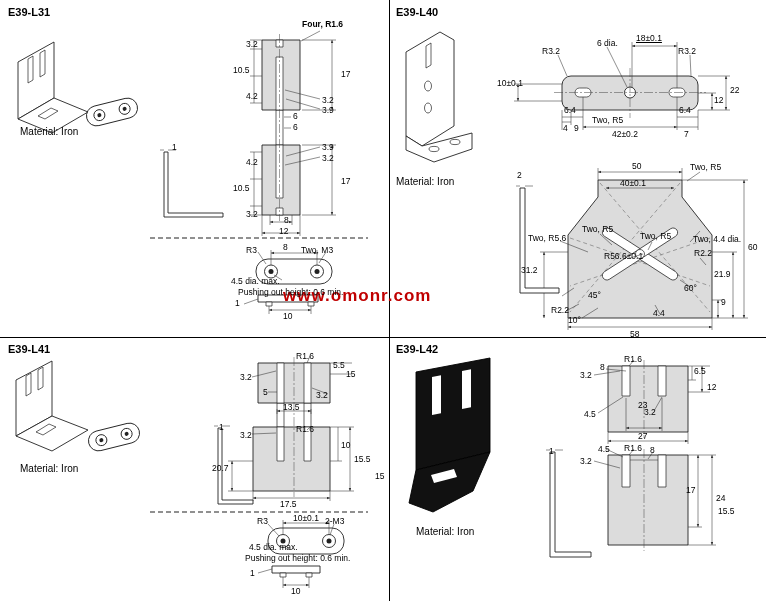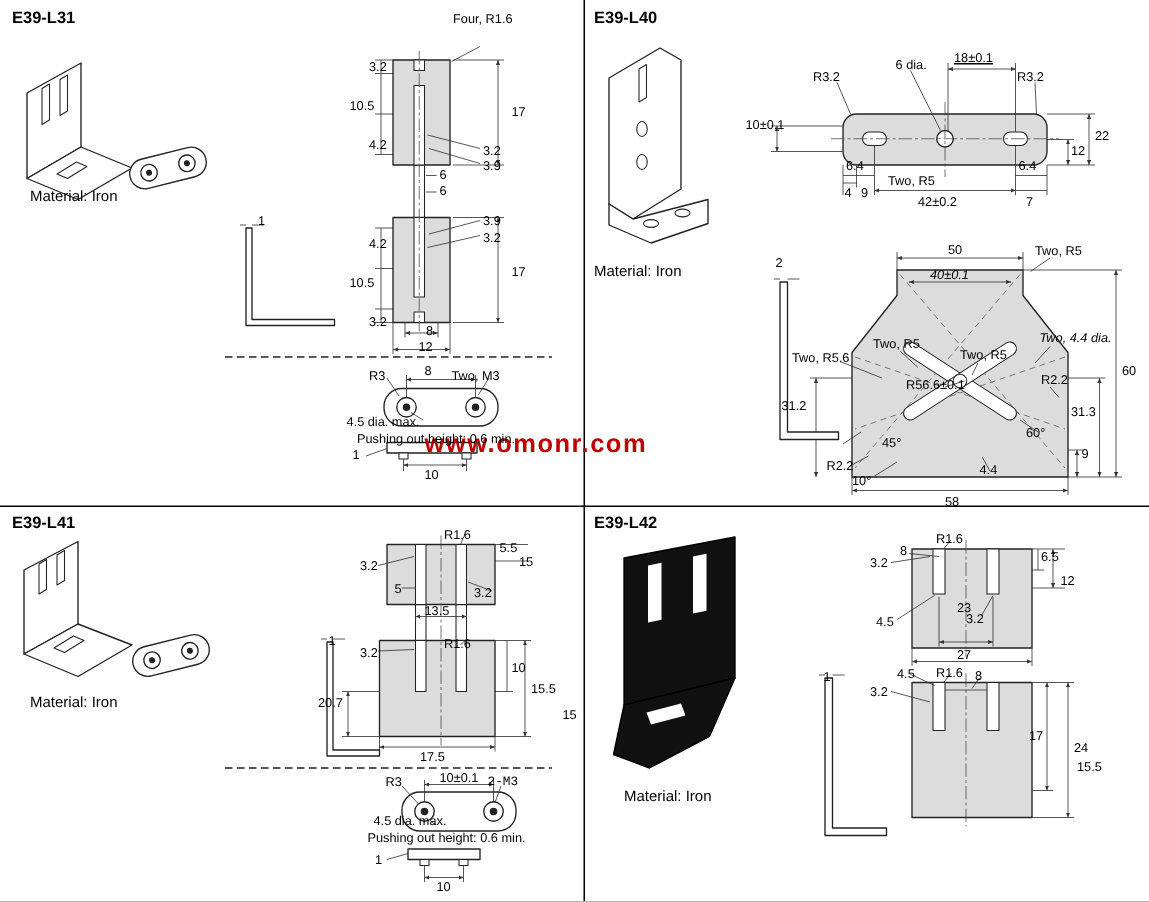--- a/index.html
+++ b/index.html
@@ -271,21 +271,21 @@
   <div class="panel-title" style="left:396px;top:343px">E39-L42</div>
 
   <div class="material" style="left:20px;top:126px">Material: Iron</div>
   <div class="material" style="left:396px;top:176px">Material: Iron</div>
   <div class="material" style="left:20px;top:463px">Material: Iron</div>
   <div class="material" style="left:416px;top:526px">Material: Iron</div>
 
   <div class="watermark">www.omonr.com</div>
 
   <div id="dim-labels">
-      <span class="dim" style="left: 302px; top: 8px;">Four, R1.6</span>
+      <span class="dim" style="left: 302px; top: 20px; font-weight: bold;">Four, R1.6</span>
       <span class="dim" style="left: 246px; top: 40px;">3.2</span>
       <span class="dim" style="left: 233px; top: 66px;">10.5</span>
       <span class="dim" style="left: 246px; top: 92px;">4.2</span>
       <span class="dim" style="left: 341px; top: 70px;">17</span>
       <span class="dim" style="left: 322px; top: 96px;">3.2</span>
       <span class="dim" style="left: 322px; top: 106px;">3.9</span>
       <span class="dim" style="left: 293px; top: 112px;">6</span>
       <span class="dim" style="left: 293px; top: 123px;">6</span>
       <span class="dim" style="left: 322px; top: 143px;">3.9</span>
       <span class="dim" style="left: 322px; top: 154px;">3.2</span>
@@ -312,30 +312,30 @@
       <span class="dim" style="left: 497px; top: 79px;">10±0.1</span>
       <span class="dim" style="left: 564px; top: 106px;">6.4</span>
       <span class="dim" style="left: 563px; top: 124px;">4</span>
       <span class="dim" style="left: 574px; top: 124px;">9</span>
       <span class="dim" style="left: 679px; top: 106px;">6.4</span>
       <span class="dim" style="left: 592px; top: 116px;">Two, R5</span>
       <span class="dim" style="left: 612px; top: 130px;">42±0.2</span>
       <span class="dim" style="left: 684px; top: 130px;">7</span>
       <span class="dim" style="left: 517px; top: 171px;">2</span>
       <span class="dim" style="left: 632px; top: 162px;">50</span>
-      <span class="dim" style="left: 620px; top: 179px; font-style: italic;">40±0.1</span>
+      <span class="dim" style="left: 620px; top: 179px;">40±0.1</span>
       <span class="dim" style="left: 690px; top: 163px;">Two, R5</span>
-      <span class="dim" style="left: 693px; top: 221px; font-style: italic;">Two, 4.4 dia.</span>
+      <span class="dim" style="left: 693px; top: 235px;">Two, 4.4 dia.</span>
       <span class="dim" style="left: 528px; top: 234px;">Two, R5.6</span>
       <span class="dim" style="left: 582px; top: 225px;">Two, R5</span>
       <span class="dim" style="left: 640px; top: 232px;">Two, R5</span>
       <span class="dim" style="left: 604px; top: 252px;">R56.6±0.1</span>
       <span class="dim" style="left: 694px; top: 249px;">R2.2</span>
       <span class="dim" style="left: 748px; top: 243px;">60</span>
-      <span class="dim" style="left: 714px; top: 270px;">31.3</span>
+      <span class="dim" style="left: 714px; top: 270px;">21.9</span>
       <span class="dim" style="left: 521px; top: 266px;">31.2</span>
       <span class="dim" style="left: 684px; top: 284px;">60°</span>
       <span class="dim" style="left: 721px; top: 298px;">9</span>
       <span class="dim" style="left: 548px; top: 291px; margin-left: 40px;">45°</span>
       <span class="dim" style="left: 551px; top: 306px;">R2.2</span>
       <span class="dim" style="left: 568px; top: 316px;">10°</span>
       <span class="dim" style="left: 653px; top: 309px;">4.4</span>
       <span class="dim" style="left: 630px; top: 330px;">58</span>
       <span class="dim" style="left: 296px; top: 352px;">R1.6</span>
       <span class="dim" style="left: 333px; top: 361px;">5.5</span>
@@ -347,21 +347,21 @@
       <span class="dim" style="left: 240px; top: 431px;">3.2</span>
       <span class="dim" style="left: 296px; top: 425px;">R1.6</span>
       <span class="dim" style="left: 341px; top: 441px;">10</span>
       <span class="dim" style="left: 354px; top: 455px;">15.5</span>
       <span class="dim" style="left: 341px; top: 472px; margin-left: 34px;">15</span>
       <span class="dim" style="left: 212px; top: 464px;">20.7</span>
       <span class="dim" style="left: 280px; top: 500px;">17.5</span>
       <span class="dim" style="left: 219px; top: 423px;">1</span>
       <span class="dim" style="left: 257px; top: 517px;">R3</span>
       <span class="dim" style="left: 293px; top: 514px;">10±0.1</span>
-      <span class="dim" style="left: 325px; top: 517px; font-family: Liberation Mono, monospace;">2-M3</span>
+      <span class="dim" style="left: 325px; top: 517px;">2-M3</span>
       <span class="dim" style="left: 249px; top: 543px;">4.5 dia. max.</span>
       <span class="dim" style="left: 245px; top: 554px;">Pushing out height: 0.6 min.</span>
       <span class="dim" style="left: 250px; top: 569px;">1</span>
       <span class="dim" style="left: 291px; top: 587px;">10</span>
       <span class="dim" style="left: 624px; top: 355px;">R1.6</span>
       <span class="dim" style="left: 580px; top: 371px;">3.2</span>
       <span class="dim" style="left: 600px; top: 363px;">8</span>
       <span class="dim" style="left: 694px; top: 367px;">6.5</span>
       <span class="dim" style="left: 707px; top: 383px;">12</span>
       <span class="dim" style="left: 584px; top: 410px;">4.5</span>

